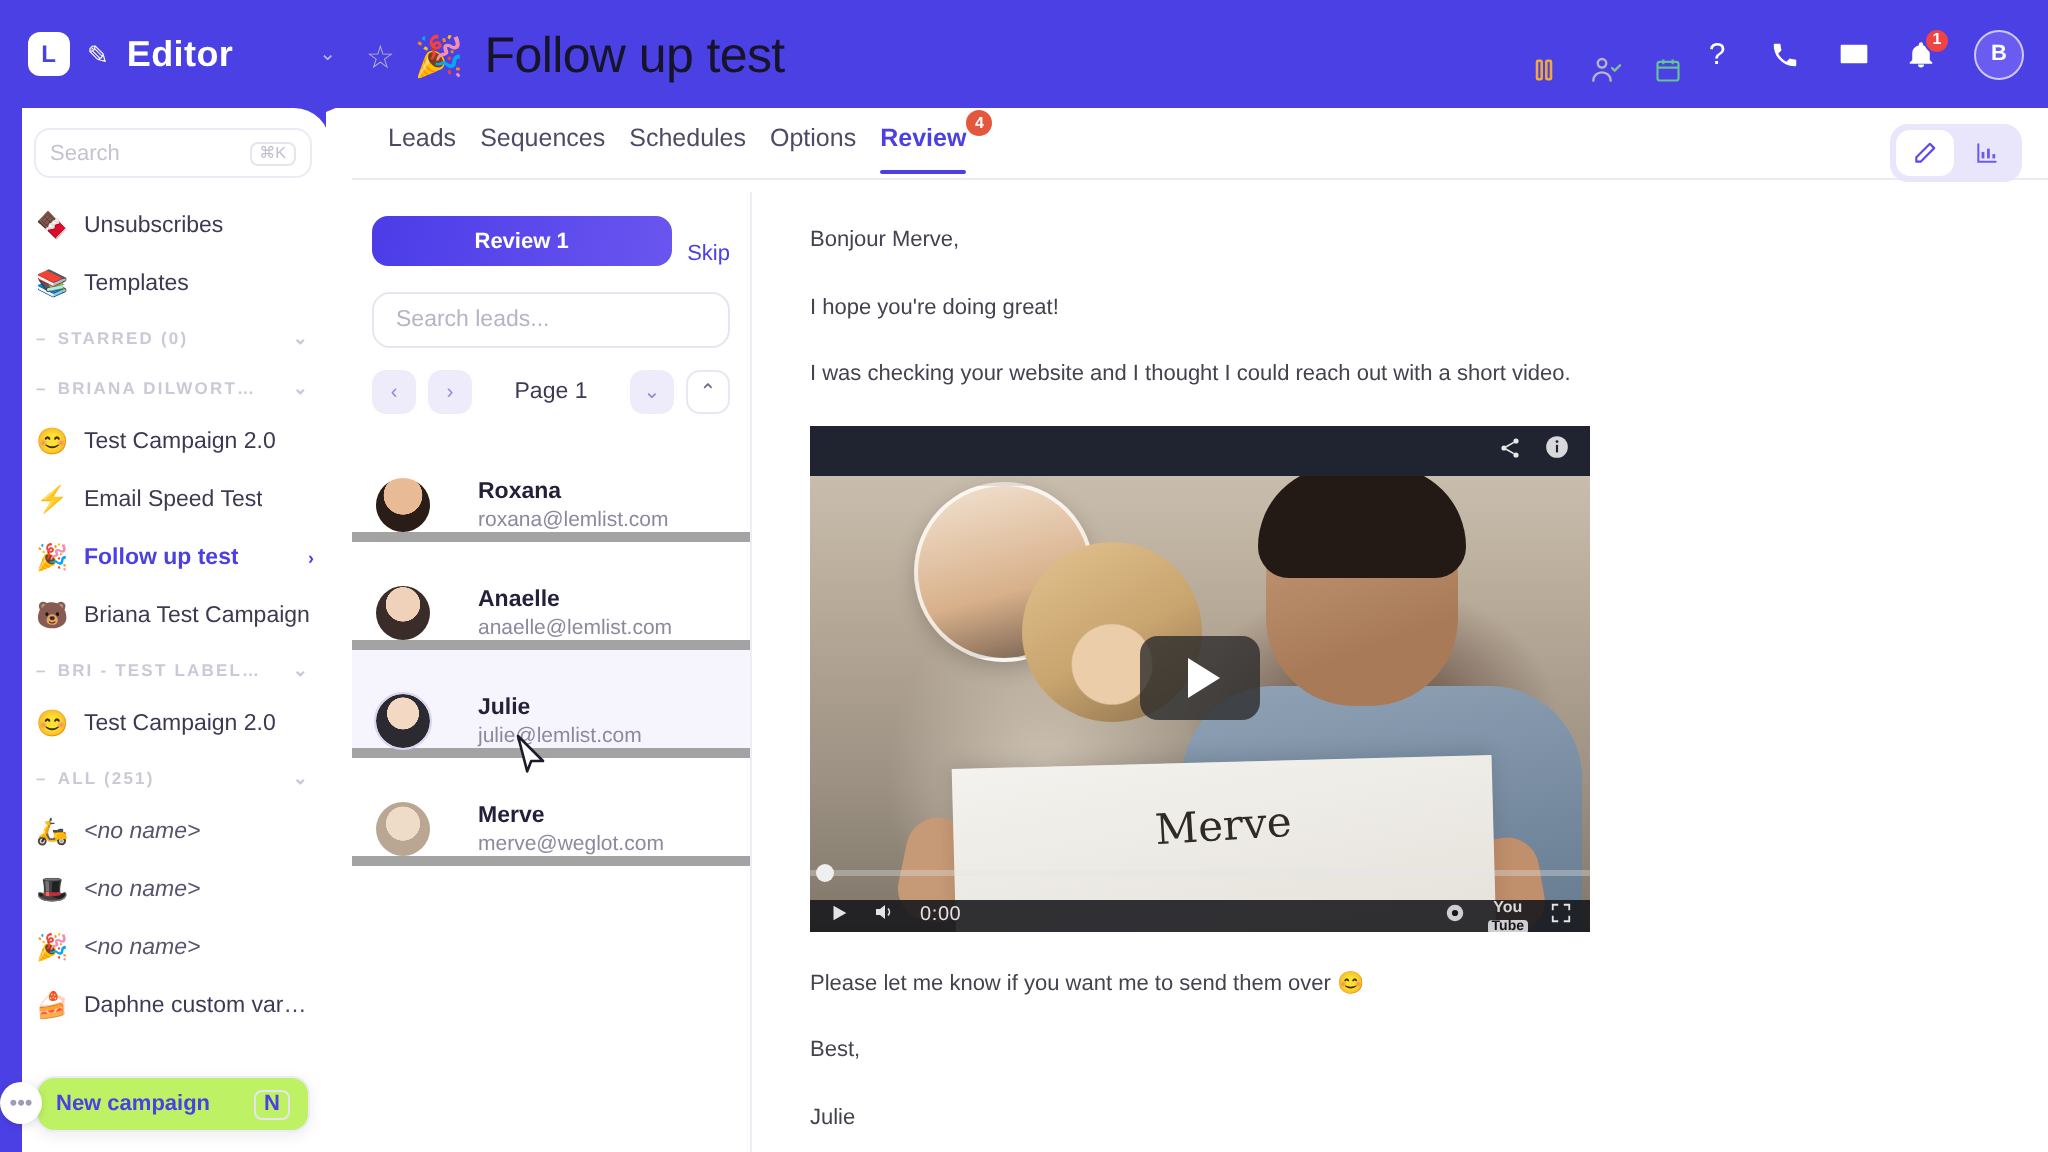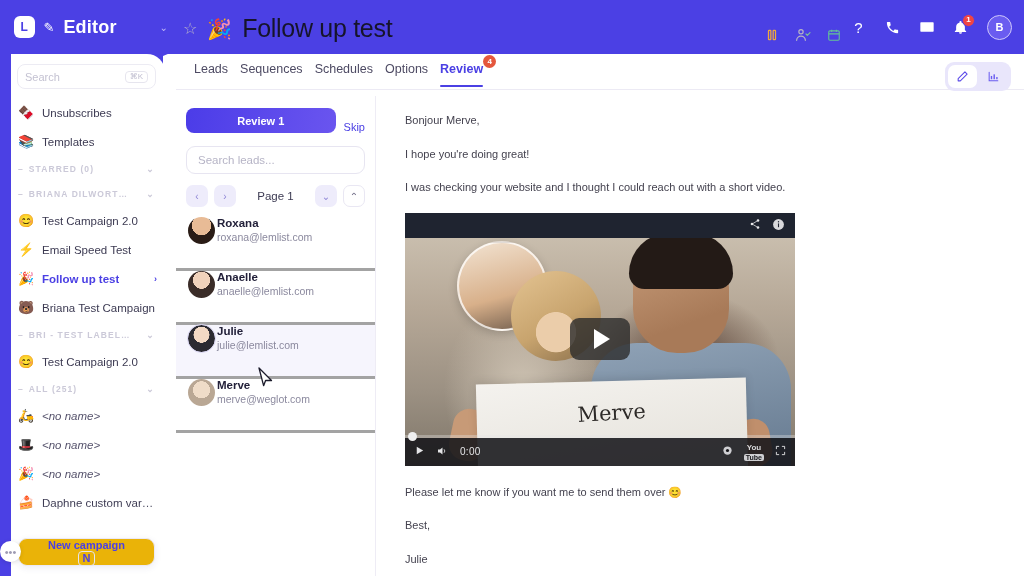--- a/index.html
+++ b/index.html
@@ -188,25 +188,24 @@
   .group-row .gcaret { margin-left: auto; font-size: 9px; color: #cbc9d8; }
   .truncate { overflow: hidden; text-overflow: ellipsis; white-space: nowrap; }
   .side-fade {
     position: absolute; left: 0; right: 0; bottom: 44px; height: 28px;
     background: linear-gradient(to bottom, rgba(255,255,255,0), #ffffff);
   }
   .new-campaign {
     position: absolute; left: 10px; bottom: 10px;
     width: 137px; height: 28px;
     border: 1px solid #eceaf6; border-radius: 9px;
-    background: #eab308;
+    background: #bef264;
     display: flex; align-items: center; justify-content: space-between;
     padding: 0 9px;
     box-shadow: 0 2px 7px rgba(60,50,130,.09);
-    flex-direction: column;
   }
   .new-campaign span { font-size: 11px; font-weight: 700; color: #4b40e4; }
   .dots-btn {
     position: absolute; left: 0px; bottom: 14px;
     width: 21px; height: 21px; border-radius: 50%;
     background: #ffffff; color: #9e9bb4;
     display: flex; align-items: center; justify-content: center;
     font-size: 11px; z-index: 6;
     box-shadow: 0 1px 4px rgba(0,0,0,.13);
   }
@@ -242,23 +241,23 @@
   .pg-btn {
     width: 22px; height: 22px; border-radius: 7px;
     background: #eeecfb; color: #8f86d6;
     display: flex; align-items: center; justify-content: center;
     font-size: 10px;
   }
   .pg-btn.light { background: #ffffff; border: 1px solid #e9e7f3; color: #6f6b86; }
   .pg-label { flex: 1; text-align: center; font-size: 11.5px; color: #3c3a52; }
   .lead-list { margin-top: 10px; }
   .lead-item {
-    display: flex; align-items: flex-start; gap: 2px;
+    display: flex; align-items: flex-end; gap: 24px;
     height: 54px; padding: 0 12px;
-    border-bottom: 3px solid #a3a3a3;
+    border-bottom: 5px solid #a3a3a3;
   }
   .lead-item.selected { background: #f6f5fd; }
   .lead-av {
     width: 27px; height: 27px; border-radius: 50%;
     flex-shrink: 0; position: relative; overflow: hidden;
   }
   .lead-name { font-size: 11.5px; font-weight: 700; color: #23213a; }
   .lead-mail { font-size: 10.5px; color: #8b899e; margin-top: 2px; }
   
   .mail-pane {
@@ -351,21 +350,21 @@
     z-index: 3;
   }
   .yt-play .tri {
     width: 0; height: 0;
     border-left: 16px solid #ffffff;
     border-top: 10px solid transparent;
     border-bottom: 10px solid transparent;
     margin-left: 4px;
   }
   .yt-bottom {
-    position: absolute; left: 0; right: 0; bottom: 0; height: 28px;
+    position: absolute; left: 0; right: 0; bottom: 0; height: 16px;
     background: rgba(22,22,26,.88);
     display: flex; align-items: center;
     padding: 0 9px; gap: 11px;
     color: #e4e4e6; font-size: 10px;
     z-index: 3;
   }
   .yt-progress {
     position: absolute; left: 0; right: 0; bottom: 28px; height: 3px;
     background: rgba(230,230,230,.35); z-index: 3;
   }

